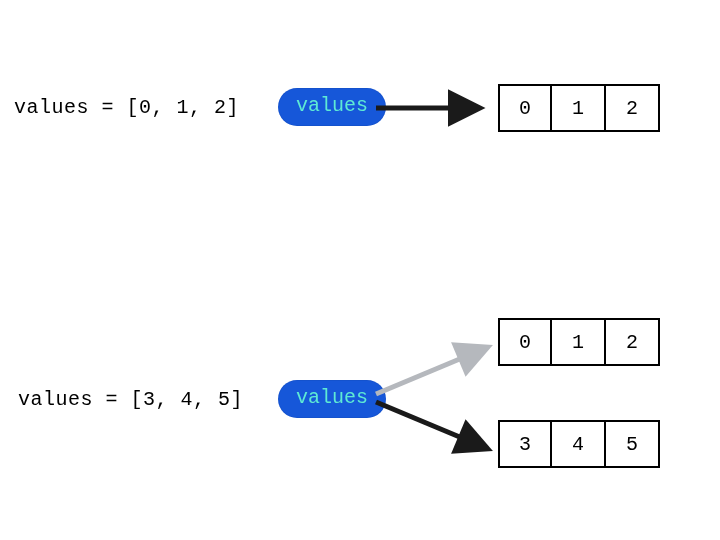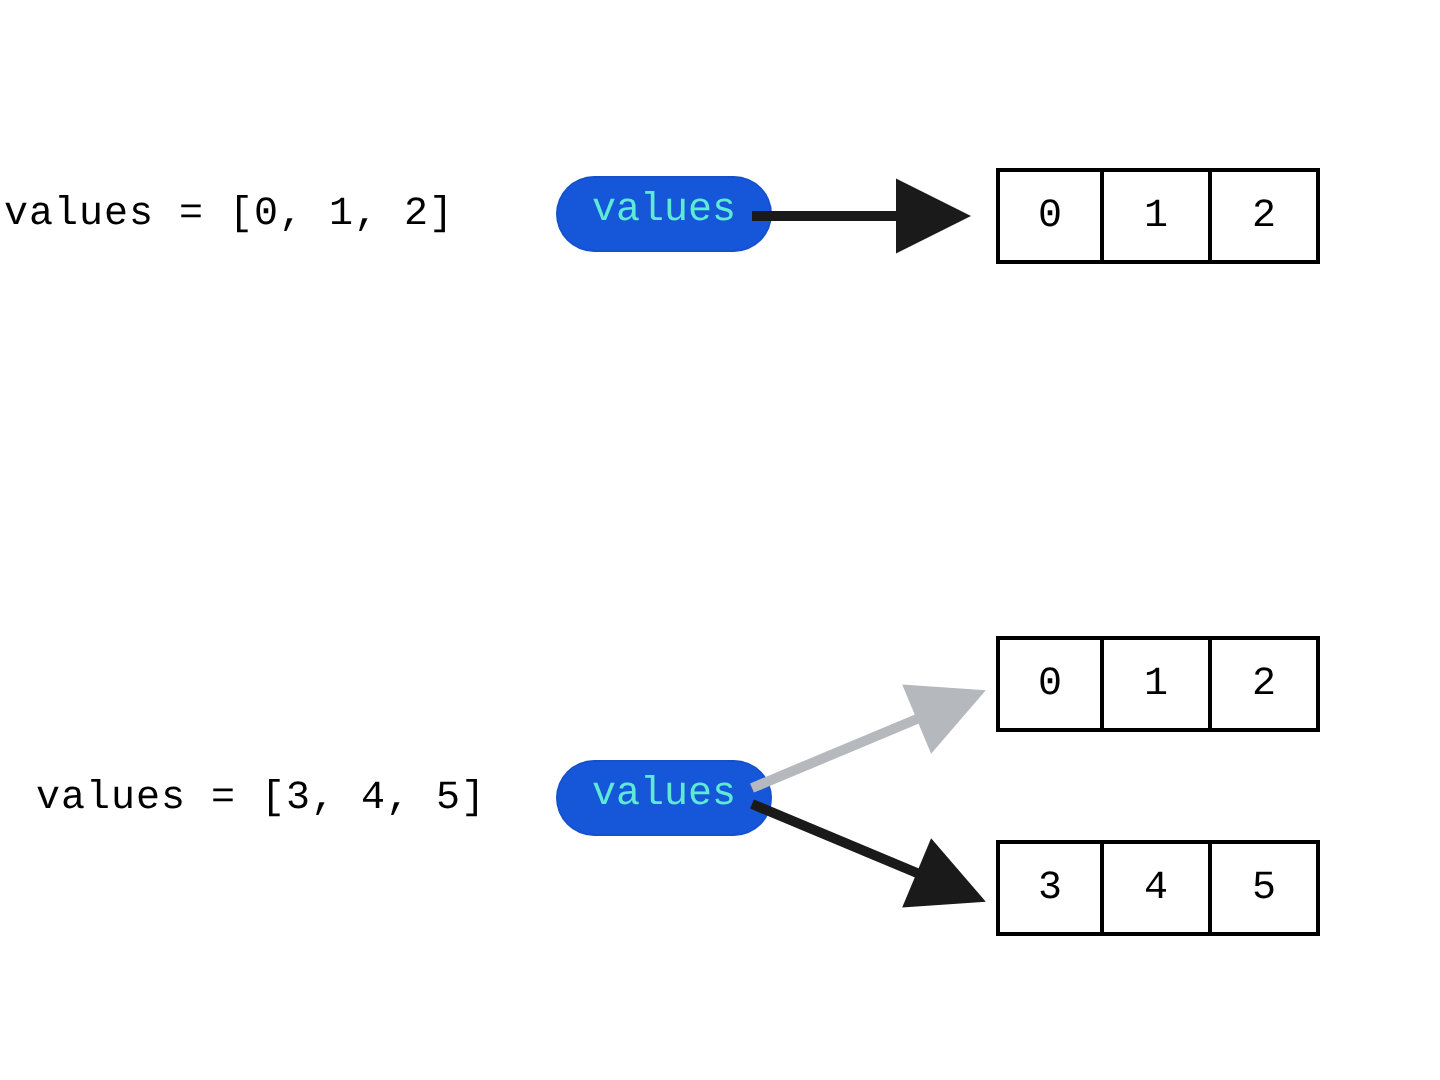--- a/index.html
+++ b/index.html
@@ -51,21 +51,21 @@
   }
   .cell + .cell { border-left: none; }
 
   .arrow-svg { overflow: visible; }
 </style>
 </head>
 <body>
 
 <div class="stage">
 
-  <div class="abs code-text" style="left:2px; top:96px;text-align:right;">values = [0, 1, 2]</div>
+  <div class="abs code-text" style="left:14px; top:96px;text-align:right;">values = [0, 1, 2]</div>
 
   <div class="abs pill" style="left:278px; top:88px;">values</div>
 
   <svg class="abs arrow-svg" style="left:370px; top:88px;" width="120" height="40">
     <defs>
       <marker id="ah-active-1" viewBox="0 0 12 12" refX="9" refY="6" markerWidth="9" markerHeight="9" orient="auto-start-reverse">
         <path d="M1,1 L11,6 L1,11 Z" fill="#1a1a1a"></path>
       </marker>
     </defs>
     <line x1="6" y1="20" x2="108" y2="20" stroke="#1a1a1a" stroke-width="5" marker-end="url(#ah-active-1)"></line>

